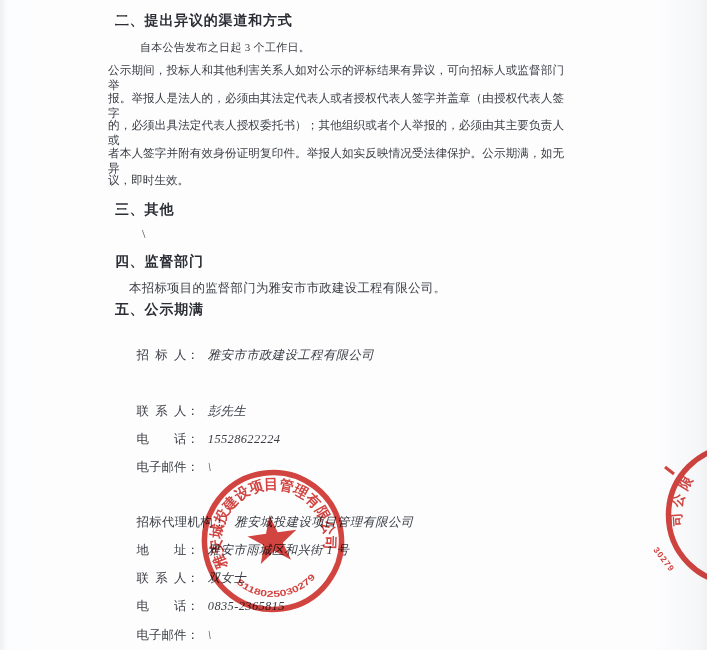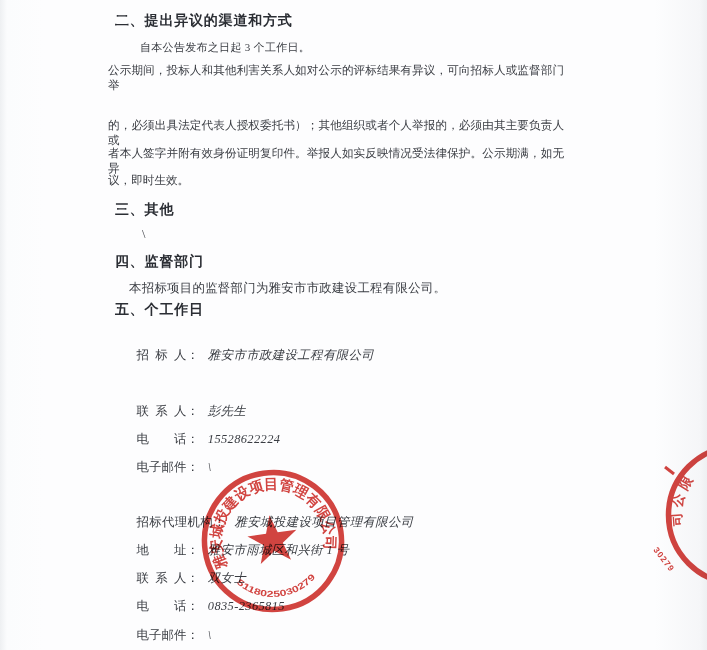--- a/index.html
+++ b/index.html
@@ -78,31 +78,32 @@
 </style>
 </head>
 <body>
 
 <div class="page">
 
   <div class="h" style="left:115px;top:12px;">二、提出异议的渠道和方式</div>
   <div class="line" style="left:140px;top:40px;font-size:11px;text-align:right;">自本公告发布之日起 3 个工作日。</div>
 
   <div class="para-line" style="top:63px;">公示期间，投标人和其他利害关系人如对公示的评标结果有异议，可向招标人或监督部门举</div>
+  <div class="para-line" style="top:90.5px;">报。举报人是法人的，必须由其法定代表人或者授权代表人签字并盖章（由授权代表人签字</div>
   <div class="para-line" style="top:118px;">的，必须出具法定代表人授权委托书）；其他组织或者个人举报的，必须由其主要负责人或</div>
   <div class="para-line" style="top:145.5px;">者本人签字并附有效身份证明复印件。举报人如实反映情况受法律保护。公示期满，如无异</div>
   <div class="para-line last" style="top:173px;">议，即时生效。</div>
 
   <div class="h" style="left:115px;top:201px;text-align:center;">三、其他</div>
   <div class="line" style="left:142px;top:227px;">\</div>
 
   <div class="h" style="left:115px;top:253px;">四、监督部门</div>
   <div class="line" style="left:129px;top:280px;">本招标项目的监督部门为雅安市市政建设工程有限公司。</div>
 
-  <div class="h" style="left:115px;top:301px;">五、个工作日</div>
+  <div class="h" style="left:115px;top:301px;">五、公示期满</div>
 
   <div class="row" style="top:332px;">
     <span class="lbl">招标人</span><span class="colon">：</span><span class="val">雅安市市政建设工程有限公司</span>
   </div>
   <div class="row" style="top:388px;">
     <span class="lbl">联系人</span><span class="colon">：</span><span class="val">彭先生</span>
   </div>
   <div class="row" style="top:416px;">
     <span class="lbl">电话</span><span class="colon">：</span><span class="val">15528622224</span>
   </div>

